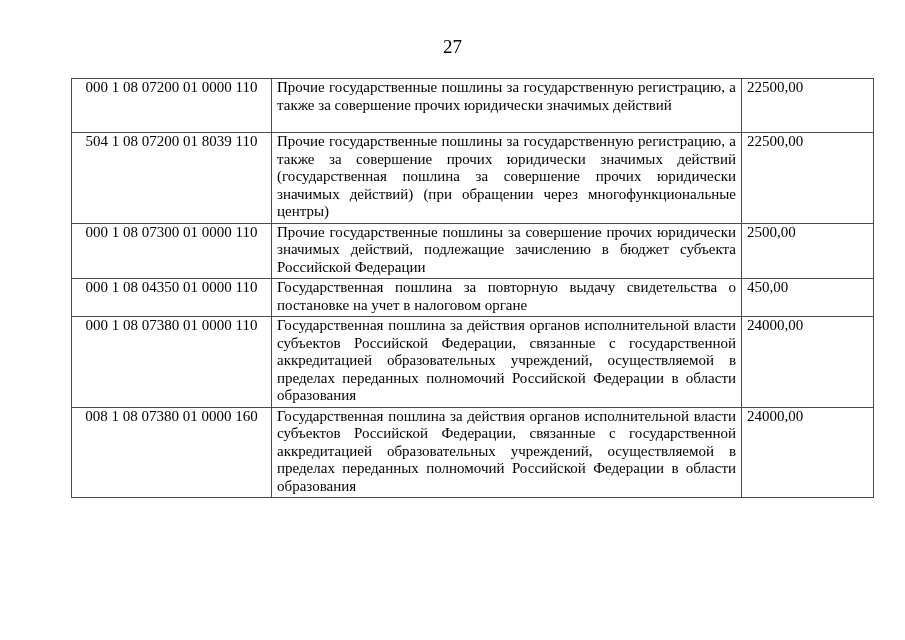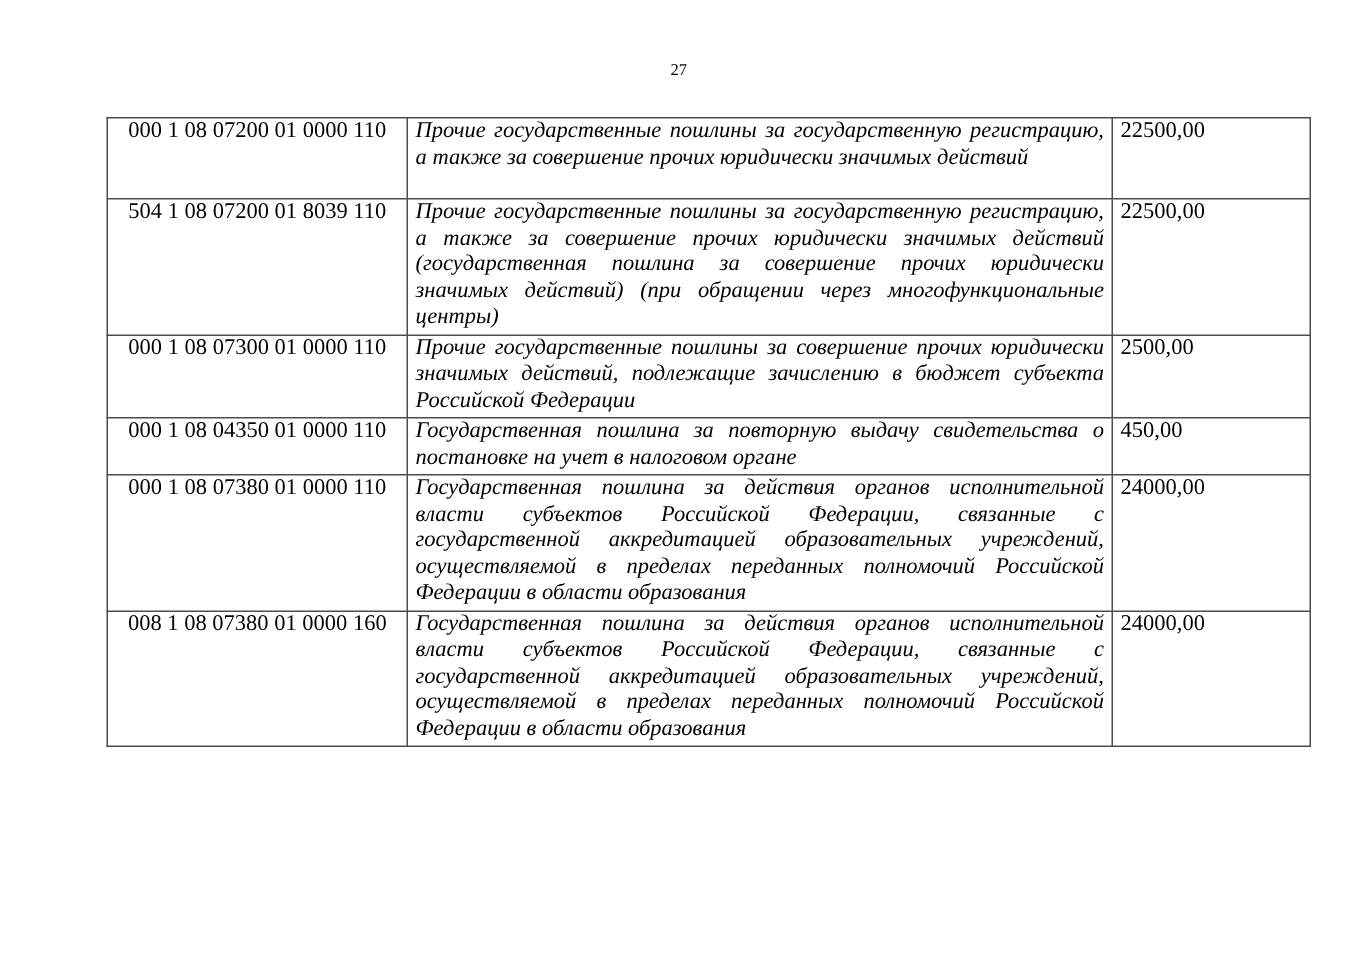--- a/index.html
+++ b/index.html
@@ -15,21 +15,21 @@
     font-family: "Liberation Serif", serif;
     color: #000000;
     overflow: hidden;
   }
   .page-number {
     position: absolute;
     top: 38px;
     left: 0;
     width: 905px;
     text-align: center;
-    font-size: 11px;
+    font-size: 19px;
     line-height: 18px;
   }
   table.doc-table {
     position: absolute;
     left: 71px;
     top: 78px;
     width: 802px;
     border-collapse: collapse;
     table-layout: fixed;
   }
@@ -37,21 +37,21 @@
     border: 1.6px solid #4c4c4c;
     vertical-align: top;
     font-size: 15px;
     line-height: 17.5px;
     padding: 0px 5px 2px 5px;
   }
   col.col-code   { width: 200px; }
   col.col-desc   { width: 470px; }
   col.col-amount { width: 132px; }
   td.code-cell   { text-align: center; white-space: nowrap; }
-  td.desc-cell   { text-align: justify; text-justify: inter-word; font-style: italic; }
+  td.desc-cell   { text-align: justify; text-justify: inter-word; }
   td.amount-cell { text-align: left; }
   tr.r-3a { height: 54px; }
   tr.r-5a { height: 88px; }
   tr.r-3b { height: 53px; margin-top: 25px; }
   tr.r-3c { height: 53px; }
   tr.r-2a { height: 35px; }
   tr.r-3d { height: 53px; }
   tr.r-5b { height: 88px; }
   tr.r-5c { height: 90px; }
 </style>

